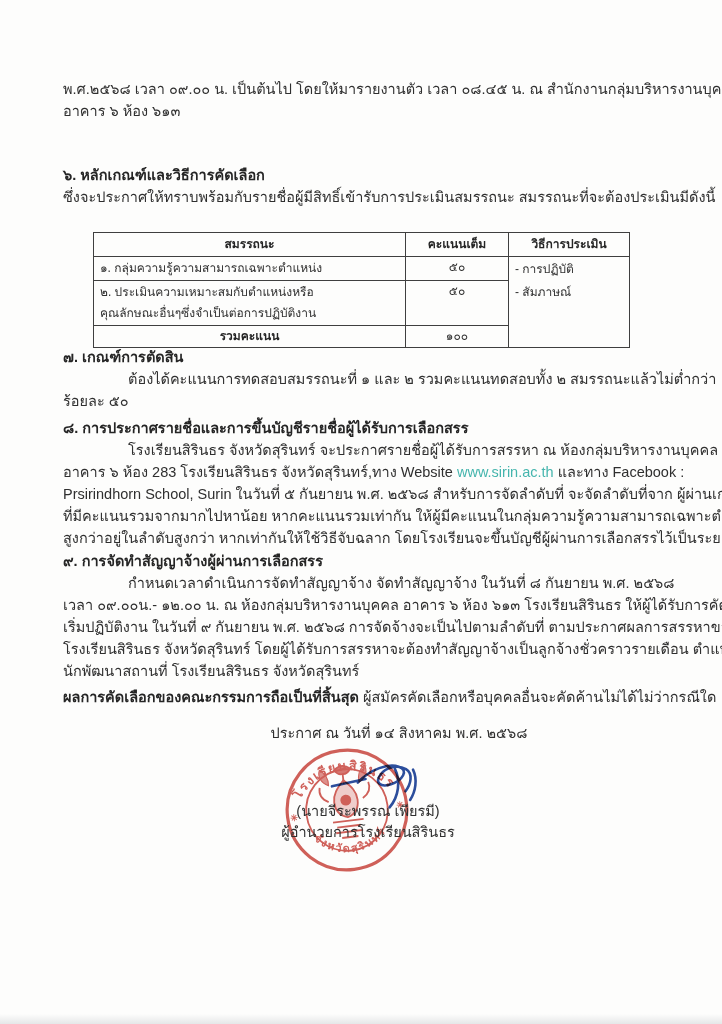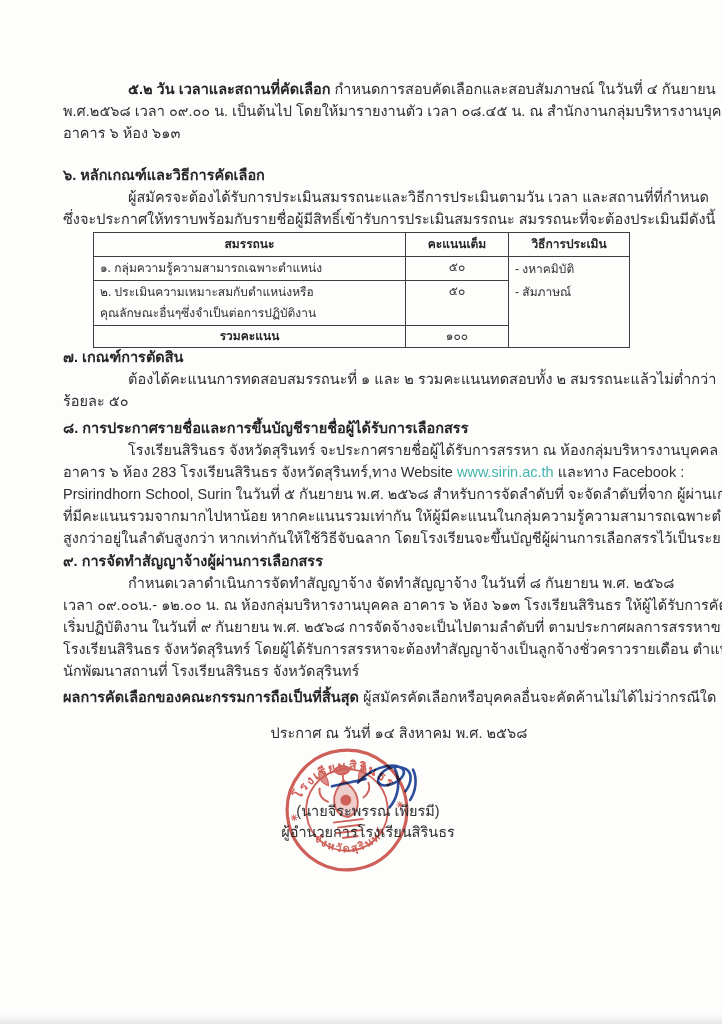--- a/index.html
+++ b/index.html
@@ -57,49 +57,47 @@
     mix-blend-mode:multiply;transform:rotate(-4deg);
     pointer-events:none;
   }
 </style>
 </head>
 <body>
 
 <div class="page">
 
   <div class="sec" style="top:78px;">
-    <div class="line indent"><span class="bold">๕.๒ วัน เวลาและสถานที่คัดเลือก</span><span> กำหนดการสอบคัดเลือกและสอบสัมภาษณ์ ในวันที่ ๔ กันยายน</span></div>
     <div class="line">พ.ศ.๒๕๖๘ เวลา ๐๙.๐๐ น. เป็นต้นไป โดยให้มารายงานตัว เวลา ๐๘.๔๕ น. ณ สำนักงานกลุ่มบริหารงานบุคคล</div>
     <div class="line">อาคาร ๖ ห้อง ๖๑๓</div>
   </div>
 
   <div class="sec" style="top:164px;">
     <div class="line heading">๖. หลักเกณฑ์และวิธีการคัดเลือก</div>
-    <div class="line indent">ผู้สมัครจะต้องได้รับการประเมินสมรรถนะและวิธีการประเมินตามวัน  เวลา  และสถานที่ที่กำหนด</div>
     <div class="line">ซึ่งจะประกาศให้ทราบพร้อมกับรายชื่อผู้มีสิทธิ์เข้ารับการประเมินสมรรถนะ สมรรถนะที่จะต้องประเมินมีดังนี้</div>
   </div>
 
   <div class="eval-table-wrap">
     <table class="eval">
       <colgroup>
           <col style="width:312px">
           <col style="width:103px">
           <col style="width:121px">
         </colgroup>
       <tbody>
           <tr>
         <th>สมรรถนะ</th>
         <th>คะแนนเต็ม</th>
         <th>วิธีการประเมิน</th>
       </tr>
       <tr class="r1">
         <td class="c-competency">๑. กลุ่มความรู้ความสามารถเฉพาะตำแหน่ง</td>
         <td class="c-score">๕๐</td>
         <td class="c-methods" rowspan="3">
-          <div class="m">- งหาคมิบัติ</div>
+          <div class="m">- การปฏิบัติ</div>
           <div class="m">- สัมภาษณ์</div>
         </td>
       </tr>
       <tr class="r2">
         <td class="c-competency">
           <div>๒. ประเมินความเหมาะสมกับตำแหน่งหรือ</div>
           <div>คุณลักษณะอื่นๆซึ่งจำเป็นต่อการปฏิบัติงาน</div>
         </td>
         <td class="c-score">๕๐</td>
       </tr>

